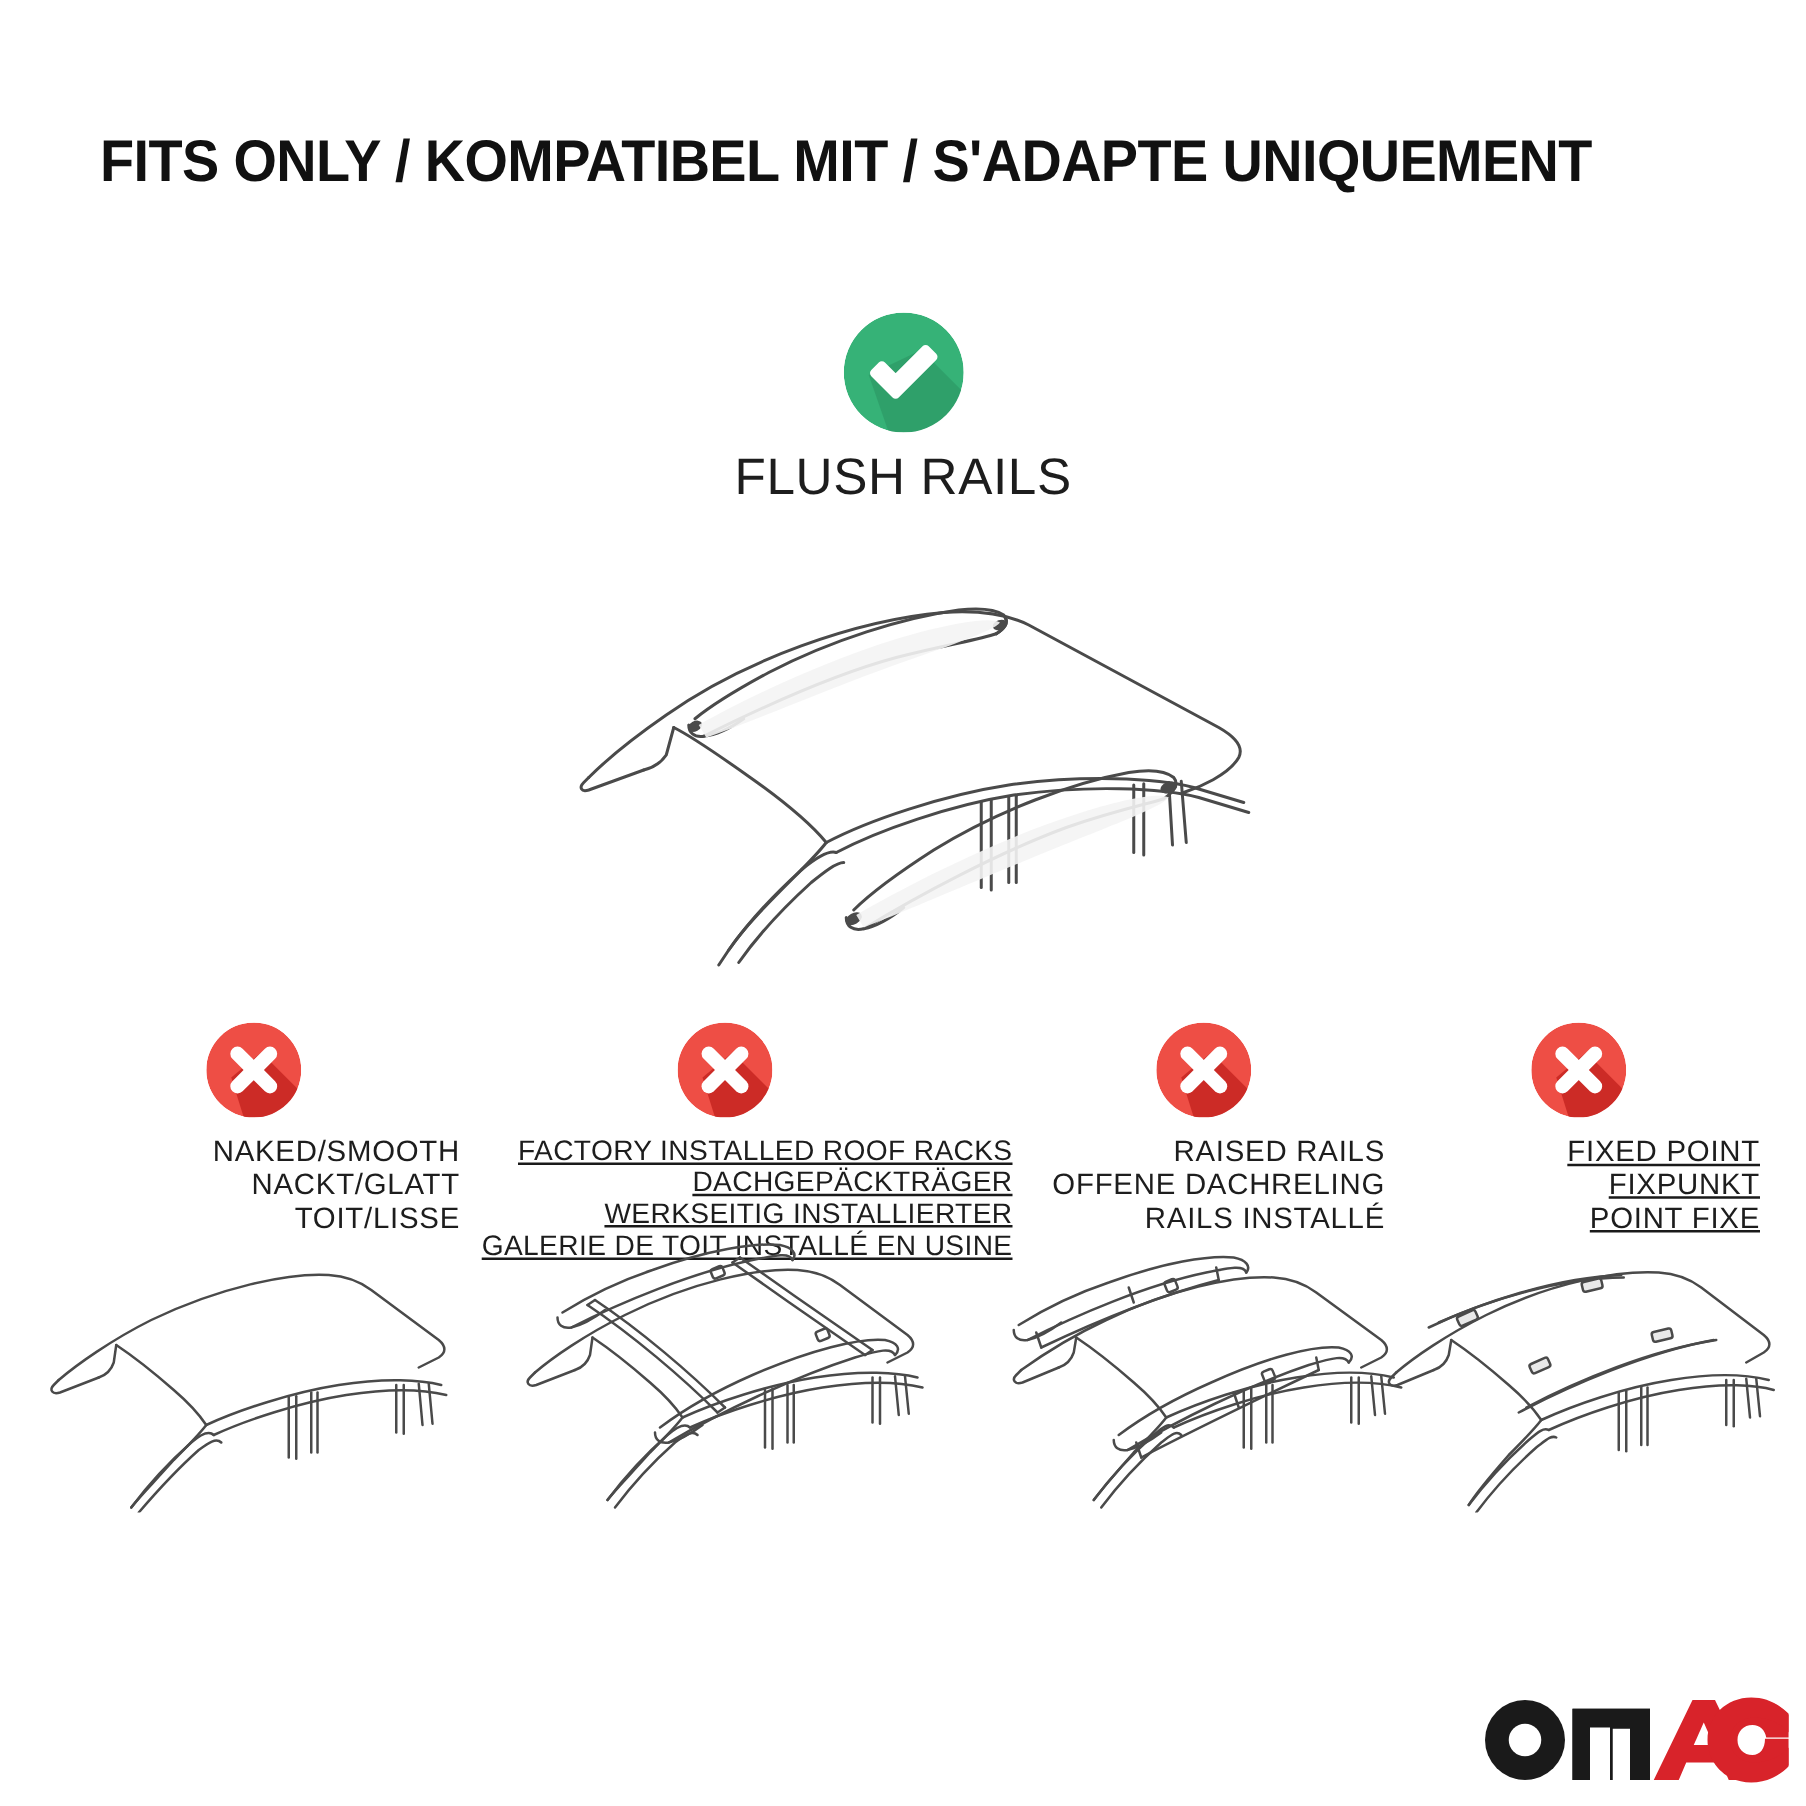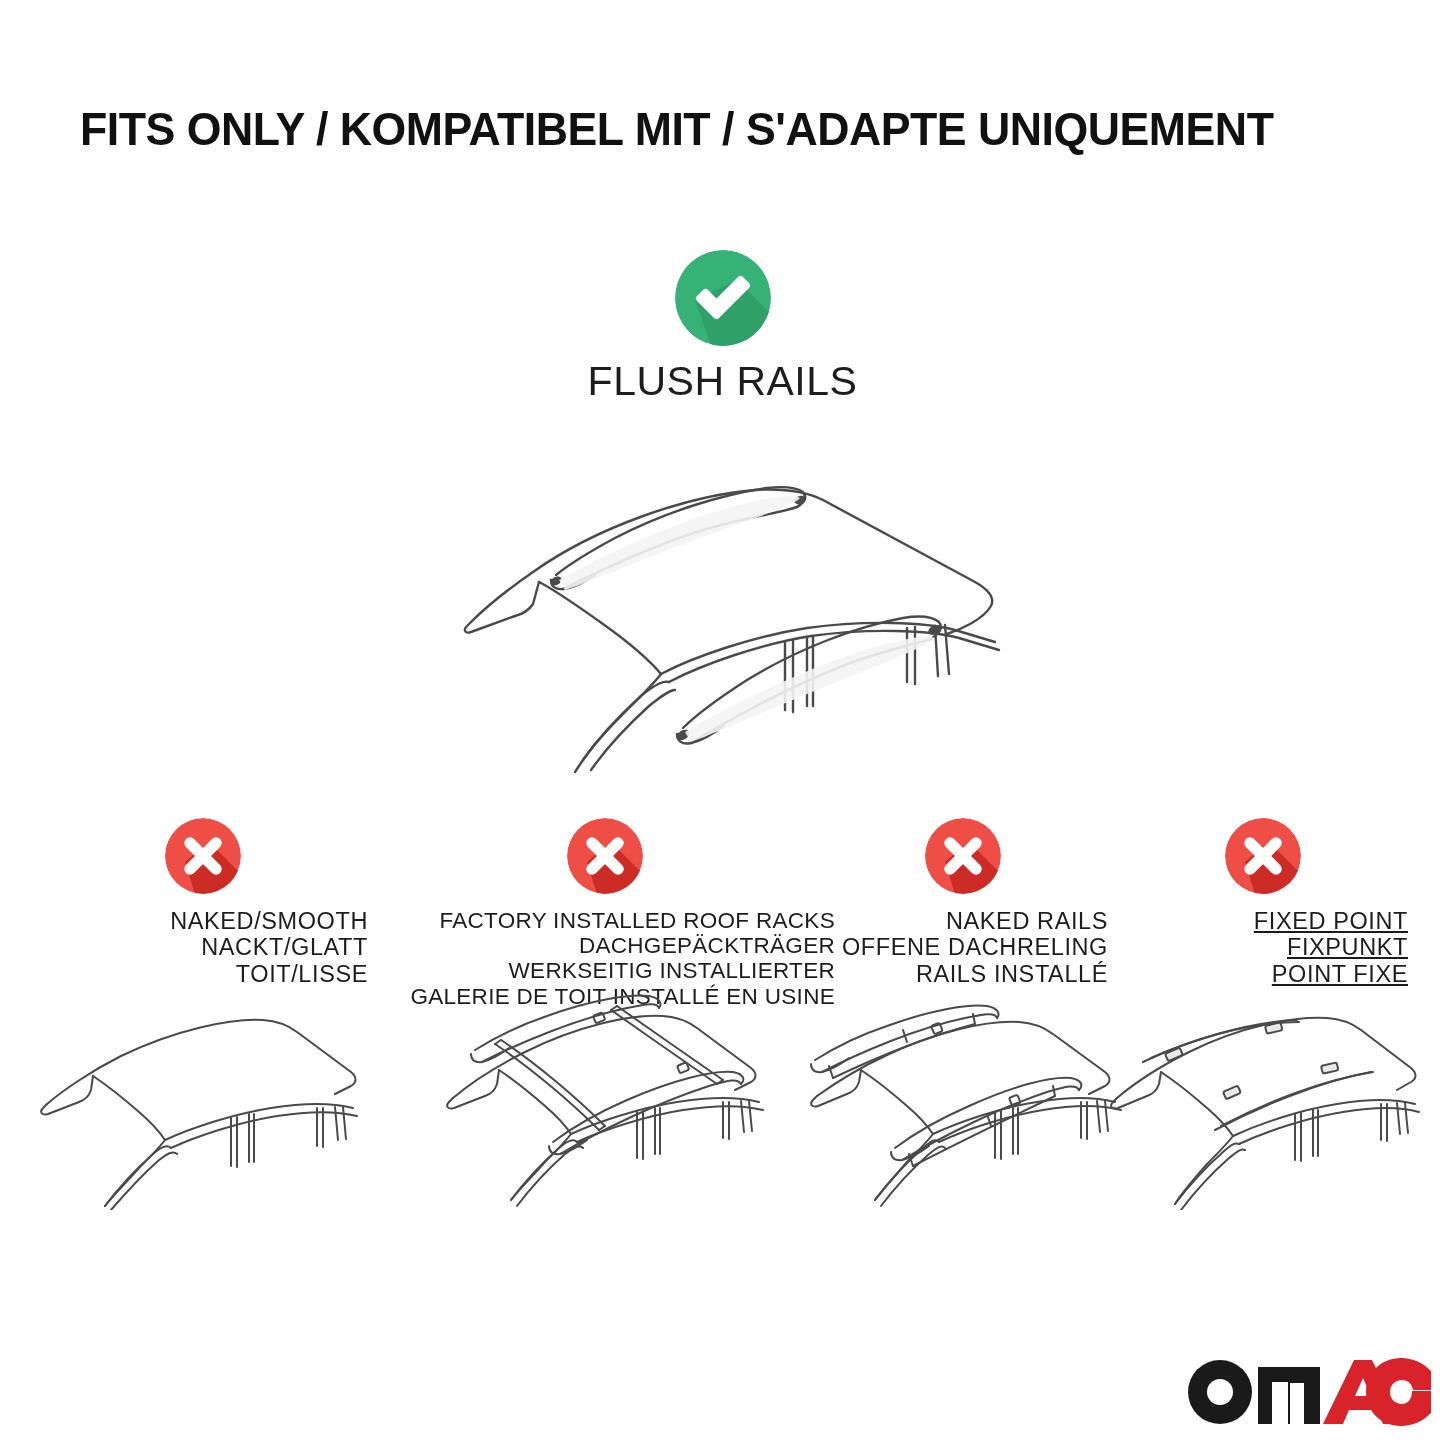--- a/index.html
+++ b/index.html
@@ -66,21 +66,21 @@
     position:absolute;
     left:0; top:818px;
     width:1445px; height:400px;
   }
   .col{
     position:absolute;
     top:0;
     text-align:right;
   }
   .col-0{left:38px;  width:330px;}
-  .col-1{left:375px; width:460px;}
+  .col-1{left:350px; width:460px;text-decoration:underline;}
   .col-2{left:818px; width:290px;}
   .col-3{left:1118px;width:290px;text-decoration:underline;}
 
   .x-badge{
     width:76px;height:76px;
     border-radius:50%;
     margin:0 auto;
     position:relative;
     overflow:hidden;
   }
@@ -302,21 +302,21 @@
         <svg width="76" height="76" viewBox="0 0 76 76" aria-hidden="true">
           <circle cx="38" cy="38" r="38" fill="#ee4e45"></circle>
           <path d="M44 24 L76 56 L76 76 L30 76 L20 44 Z" fill="#c0201c" opacity="0.75"></path>
           <g stroke="#ffffff" stroke-width="11.5" stroke-linecap="round">
             <line x1="25" y1="25" x2="51" y2="51"></line>
             <line x1="51" y1="25" x2="25" y2="51"></line>
           </g>
         </svg>
       </div>
       <div class="col-label">
-        <div>NAKED RAILS</div>
+        <div>RAISED RAILS</div>
         <div>OFFENE DACHRELING</div>
         <div>RAILS INSTALLÉ</div>
       </div>
       <div class="col-illu">
         <svg width="336" height="210" viewBox="0 0 336 210" aria-hidden="true">
           <g fill="none" stroke="#4a4a4a" stroke-width="2" stroke-linejoin="round" stroke-linecap="round">
             <path d="M22 92 C 36 82 60 66 90 52 C 140 28 192 16 224 18
                      C 240 19 250 24 258 30 L 310 68 C 316 73 316 78 310 82 L 294 90"></path>
             <path d="M22 92 L 18 96 C 14 100 17 104 23 102 L 52 90"></path>
             <path d="M52 90 C 58 88 62 84 64 78 L 66 66"></path>

